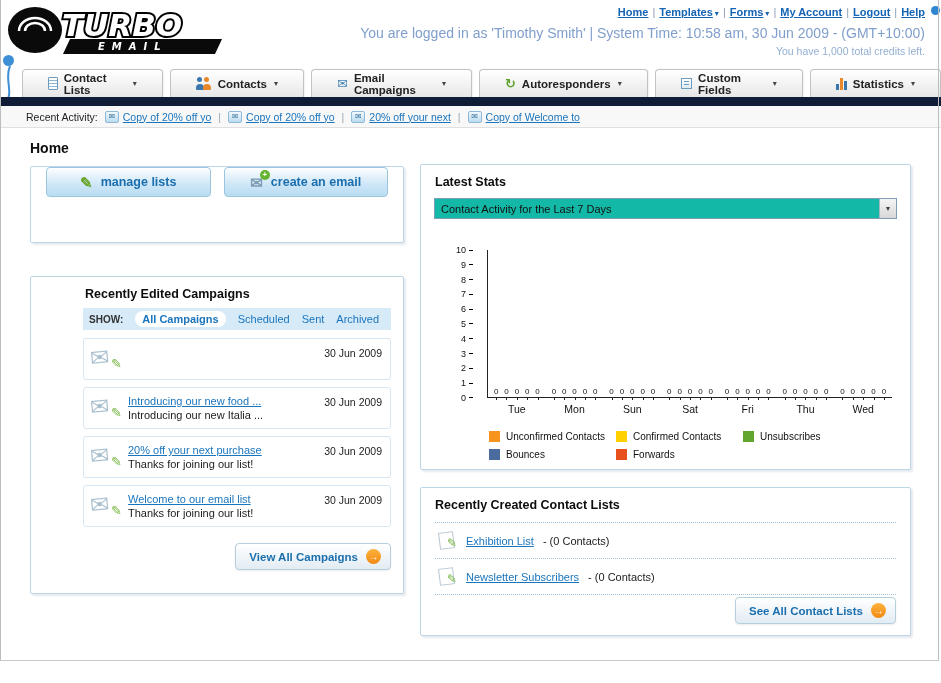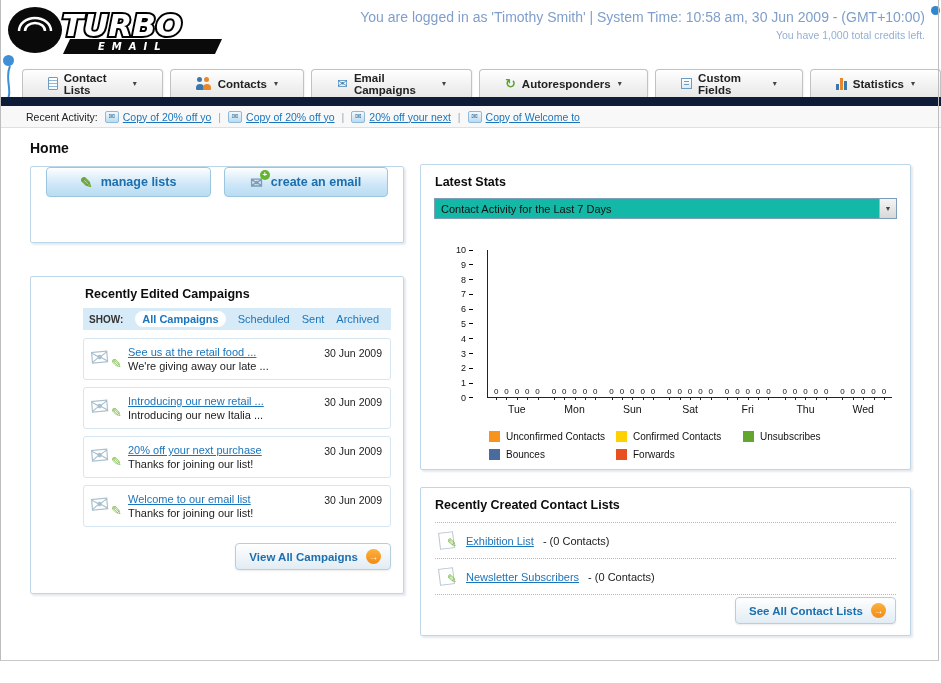--- a/index.html
+++ b/index.html
@@ -157,20 +157,23 @@
       <polygon points="64,36 216,36 209,51 57,51" fill="#0a0a0a"></polygon>
       <text x="92" y="47" font-family="DejaVu Sans, sans-serif" font-size="10" font-weight="bold" font-style="italic" fill="#ffffff" letter-spacing="7">EMAIL</text>
     </svg>
   </div>
   <div class="logo-dot"></div>
   <svg class="logo-swoosh" width="16" height="50" viewBox="0 0 16 50">
     <path d="M9 0 C3 13 13 25 5 38 C3 43 3 46 4 50" stroke="#3f8fd6" stroke-width="2" fill="none"></path>
   </svg>
 
   <div class="header-right">
+    <div class="top-links">
+      <a>Home</a><span class="sep">|</span><a><span>Templates</span><span class="caret">▾</span></a><span class="sep">|</span><a><span>Forms</span><span class="caret">▾</span></a><span class="sep">|</span><a>My Account</a><span class="sep">|</span><a>Logout</a><span class="sep">|</span><a>Help</a>
+    </div>
     <div class="login-info">You are logged in as 'Timothy Smith' | System Time: 10:58 am, 30 Jun 2009 - (GMT+10:00)</div>
     <div class="credits">You have 1,000 total credits left.</div>
   </div>
   <div class="corner-dot"></div>
 
   <nav class="main-nav">
     <div class="tab">
       <span class="icon-sheet"></span>
       <span>Contact Lists</span>
       <span class="caret">▾</span>
@@ -266,33 +269,29 @@
       <a class="filter-link">Scheduled</a>
       <a class="filter-link">Sent</a>
       <a class="filter-link">Archived</a>
     </div>
     <div class="campaign-list">
       <div class="campaign-item">
         <span class="env-pencil">
             <span class="env">✉</span>
             <span class="pen">✎</span>
           </span>
-        <span class="camp-text">
-          <a class="camp-title">See us at the retail food ...</a>
-          <span class="camp-sub">We're giving away our late ...</span>
-        </span>
         <span class="camp-date">30 Jun 2009</span>
       </div>
       <div class="campaign-item">
         <span class="env-pencil">
             <span class="env">✉</span>
             <span class="pen">✎</span>
           </span>
         <span class="camp-text">
-          <a class="camp-title">Introducing our new retail ...</a>
+          <a class="camp-title">Introducing our new food ...</a>
           <span class="camp-sub">Introducing our new Italia ...</span>
         </span>
         <span class="camp-date">30 Jun 2009</span>
       </div>
       <div class="campaign-item">
         <span class="env-pencil">
             <span class="env">✉</span>
             <span class="pen">✎</span>
           </span>
         <span class="camp-text">

